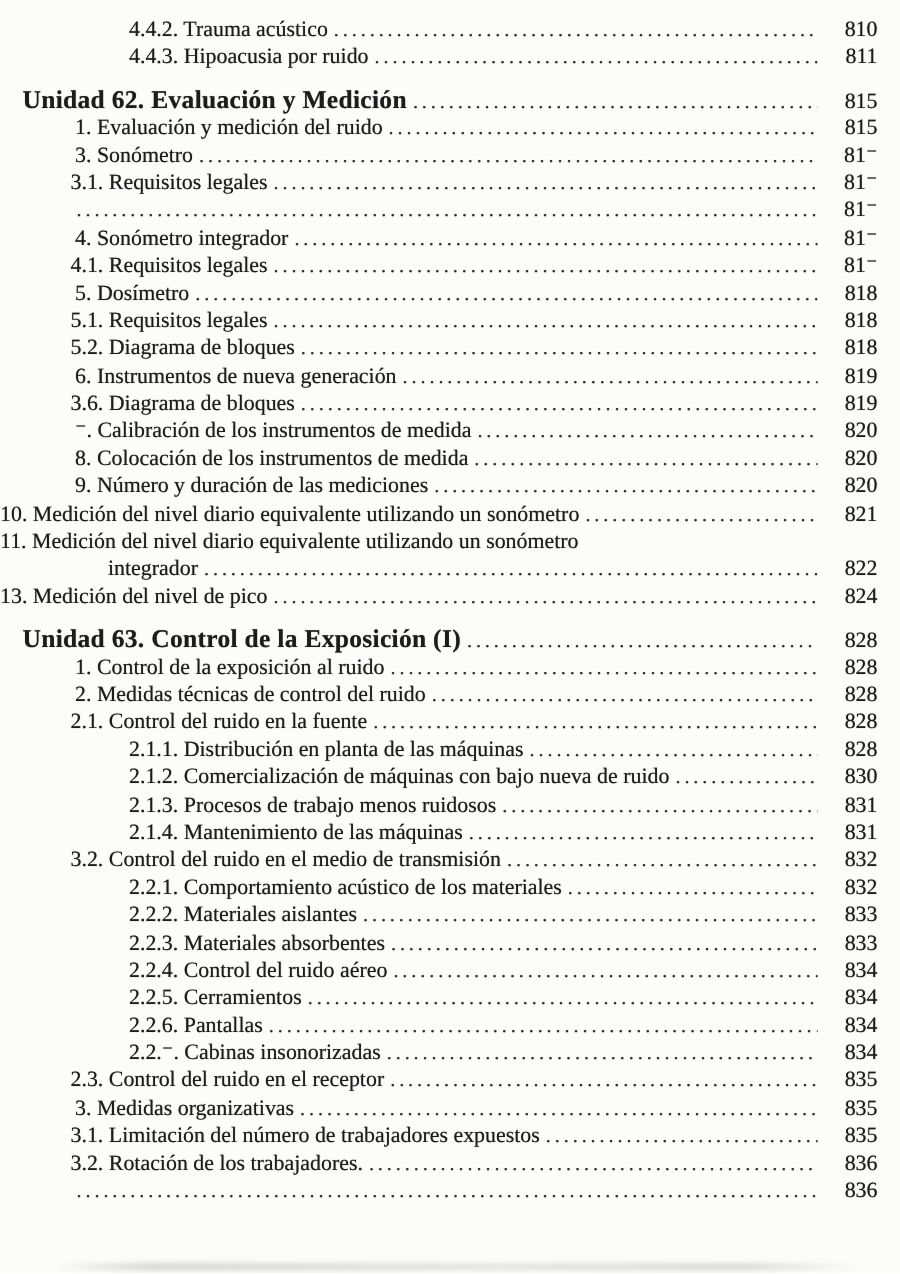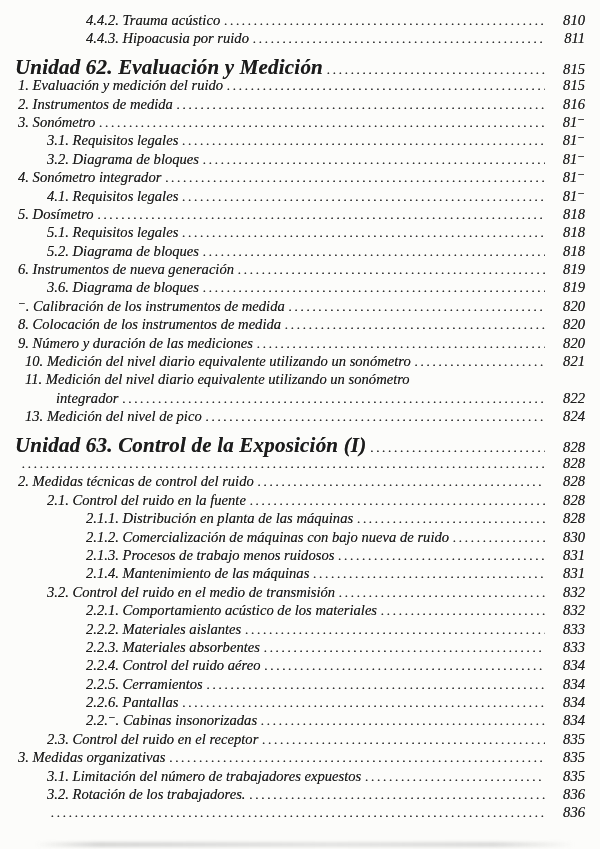--- a/index.html
+++ b/index.html
@@ -11,41 +11,40 @@
     position: relative;
     width: 600px;
     height: 849px;
     box-sizing: border-box;
     background: var(--page-bg, #fcfcfa);
     color: var(--ink, #1c1c1c);
     font-family: "Liberation Serif", "DejaVu Serif", serif;
     padding: 11px 15px 0 0;
     overflow: hidden;
     text-shadow: 0 0 0.6px rgba(25,25,25,0.65);
-    font-style: italic;
   }
   .row {
     display: flex;
     align-items: baseline;
     height: 18.4px;
     line-height: 18.4px;
     font-size: 14.6px;
     white-space: nowrap;
   }
   
   .row.u    { padding-left: 15px; margin-top: 10px; }
-  .row.l1   { padding-left: 18px; }
-  .row.l1w  { padding-left: 25px; }
+  .row.l1   { padding-left: 50px; }
+  .row.l1w  { }
   .row.l2   { padding-left: 47px; }
   .row.l3   { padding-left: 86px; }
-  .row.cont { padding-left: 56px; }
+  .row.cont { padding-left: 72px; }
 
   .row.u .label {
     font-weight: 700;
-    font-size: 21px;
+    font-size: 17px;
     letter-spacing: 0.2px;
   }
   .label { flex: none; }
   .leader {
     flex: 1;
     overflow: hidden;
     white-space: nowrap;
     margin: 0 2px 0 4px;
     color: #2e2e2e;
   }
@@ -96,36 +95,30 @@
     <span class="label">Unidad 62. Evaluación y Medición</span>
     <span class="leader"></span>
     <span class="pagenum">815</span>
   </div>
       <div class="row l1">
     <span class="label">1. Evaluación y medición del ruido</span>
     <span class="leader"></span>
     <span class="pagenum">815</span>
   </div>
       <div class="row l1">
-    <span class="label">2. Instrumentos de medida</span>
-    <span class="leader"></span>
-    <span class="pagenum">816</span>
-  </div>
-      <div class="row l1">
     <span class="label">3. Sonómetro</span>
     <span class="leader"></span>
     <span class="pagenum">81⁻</span>
   </div>
       <div class="row l2">
     <span class="label">3.1. Requisitos legales</span>
     <span class="leader"></span>
     <span class="pagenum">81⁻</span>
   </div>
       <div class="row l2">
-    <span class="label">3.2. Diagrama de bloques</span>
     <span class="leader"></span>
     <span class="pagenum">81⁻</span>
   </div>
       <div class="row l1">
     <span class="label">4. Sonómetro integrador</span>
     <span class="leader"></span>
     <span class="pagenum">81⁻</span>
   </div>
       <div class="row l2">
     <span class="label">4.1. Requisitos legales</span>
@@ -191,20 +184,21 @@
     <span class="label">13. Medición del nivel de pico</span>
     <span class="leader"></span>
     <span class="pagenum">824</span>
   </div>
       <div class="row u">
     <span class="label">Unidad 63. Control de la Exposición (I)</span>
     <span class="leader"></span>
     <span class="pagenum">828</span>
   </div>
       <div class="row l1">
+    <span class="label">1. Control de la exposición al ruido</span>
     <span class="leader"></span>
     <span class="pagenum">828</span>
   </div>
       <div class="row l1">
     <span class="label">2. Medidas técnicas de control del ruido</span>
     <span class="leader"></span>
     <span class="pagenum">828</span>
   </div>
       <div class="row l2">
     <span class="label">2.1. Control del ruido en la fuente</span>

